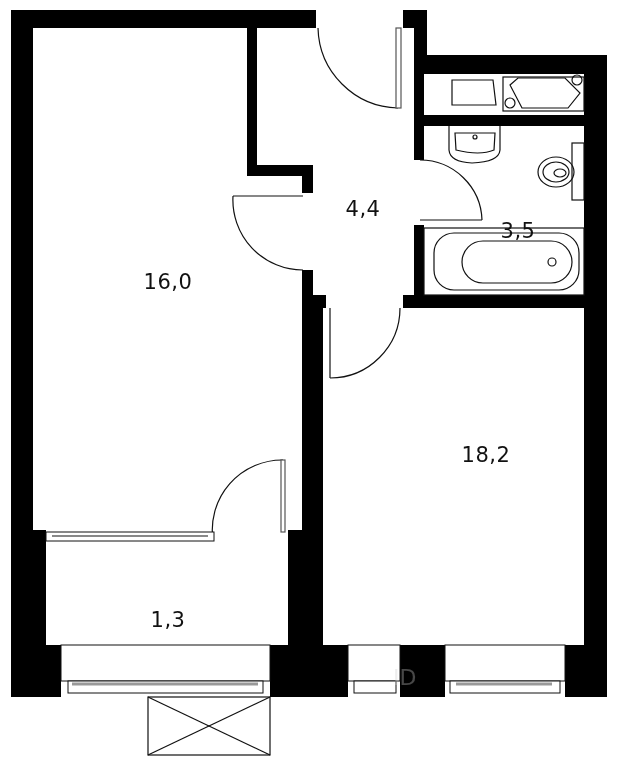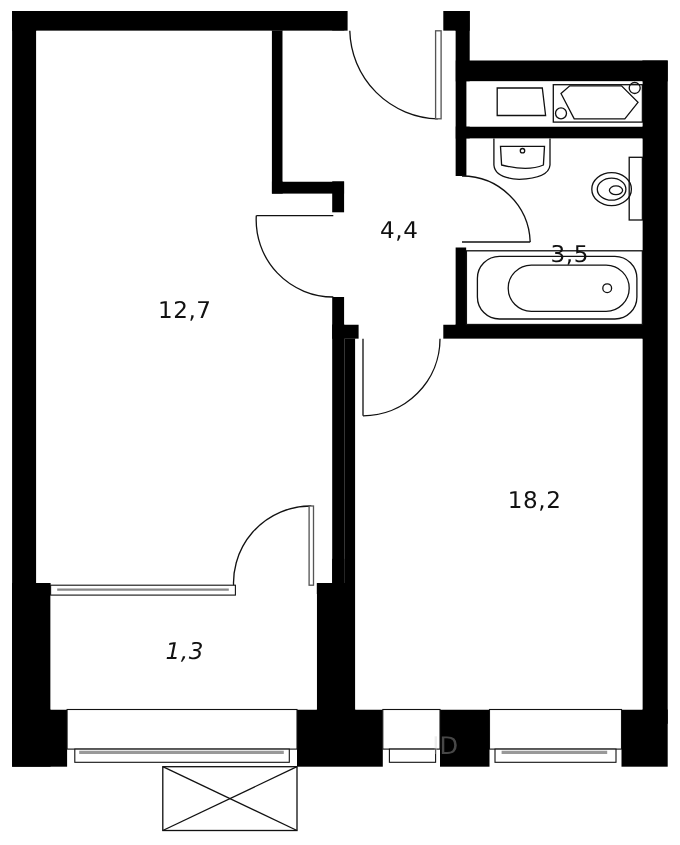--- a/index.html
+++ b/index.html
@@ -123,17 +123,17 @@
   <g fill="none" stroke="#111" stroke-width="1.2">
     <rect x="424" y="228" width="160" height="67"></rect>
     <rect x="434" y="233" width="145" height="57" rx="20"></rect>
     <rect x="462" y="241" width="110" height="42" rx="21"></rect>
     <circle cx="552" cy="262" r="4"></circle>
   </g>
 
   <text x="393" y="685" fill="#cccccc" opacity="0.35" font-family="DejaVu Sans, sans-serif" font-size="22">ID</text>
 </svg>
 
-<div class="label" style="left:168px; top:282px;">12,7</div>
+<div class="label" style="left:168px; top:282px;">16,0</div>
 <div class="label" style="left:363px; top:209px;">4,4</div>
 <div class="label" style="left:518px; top:209px;margin-top:22px;">3,5</div>
 <div class="label" style="left:486px; top:455px;">18,2</div>
-<div class="label" style="left:168px; top:592px;font-style:italic;">1,3</div>
+<div class="label" style="left:168px; top:620px;">1,3</div>
 
 </body></html>

